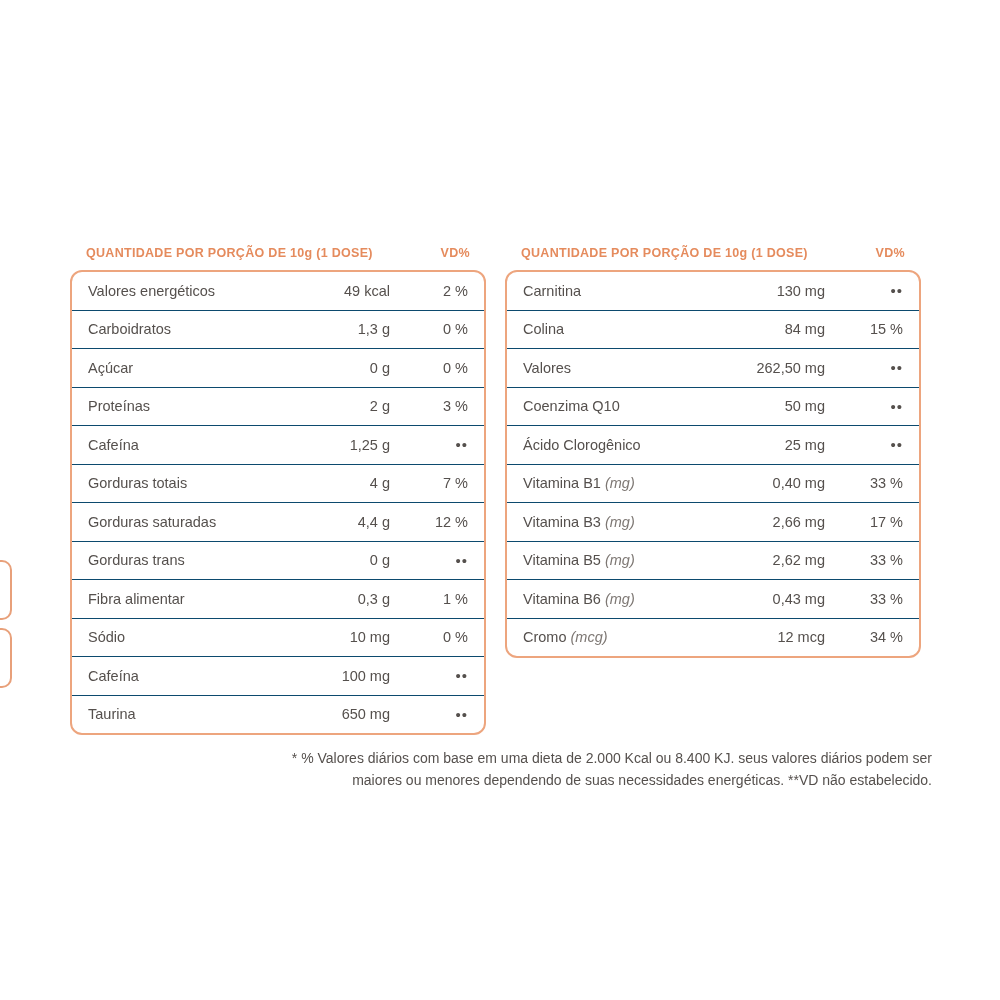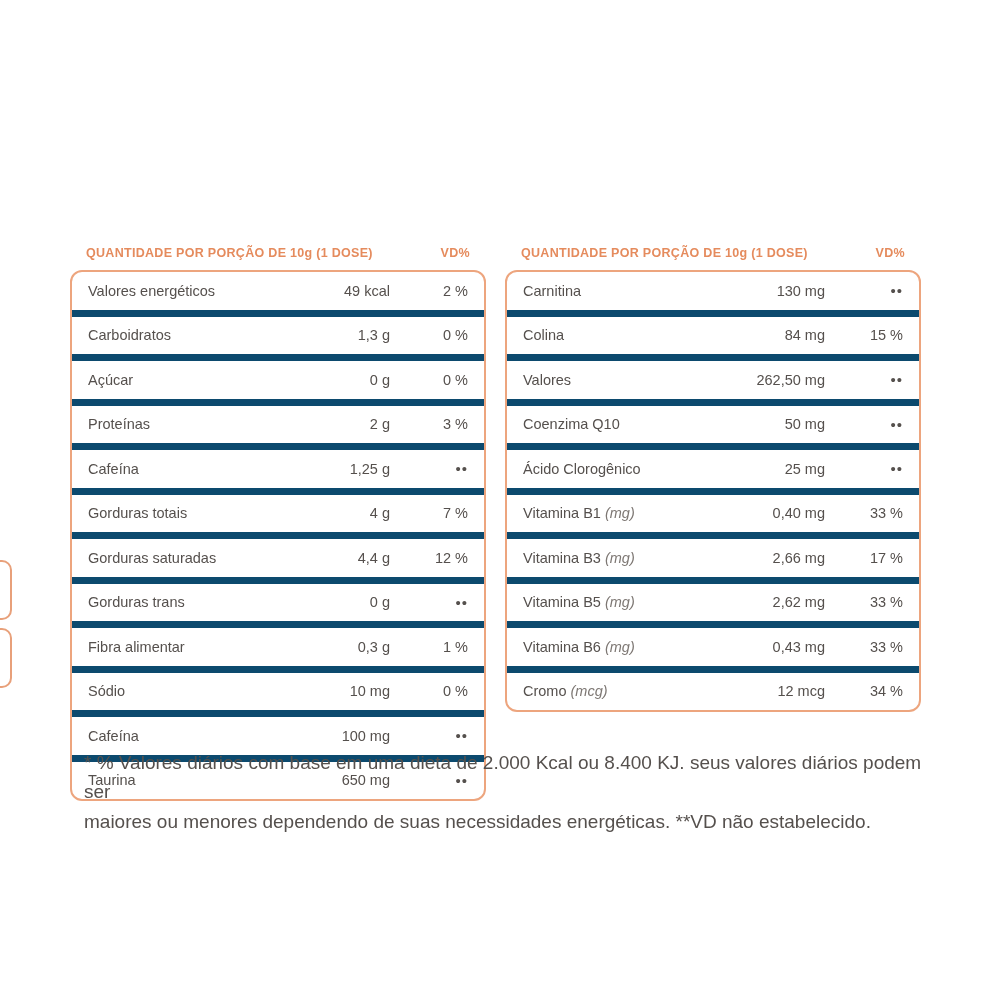--- a/index.html
+++ b/index.html
@@ -67,21 +67,21 @@
     border-radius: 12px;
     overflow: hidden;
     background: #fff;
   }
 
   .row {
     display: flex;
     align-items: center;
     height: 37.5px;
     padding: 0 16px;
-    border-bottom: 7px solid #0c4a6e;
+    border-bottom: 1px solid #0c4a6e;
     font-size: 14.5px;
     color: #55504d;
   }
   .row:last-child {
     border-bottom: none;
   }
 
   .row .name {
     flex: 1 1 auto;
     white-space: nowrap;
@@ -103,24 +103,24 @@
   }
   .row .pct.dots {
     font-size: 15px;
     letter-spacing: 1px;
     color: #55504d;
   }
 
   .footnote {
     position: absolute;
     top: 748px;
-    left: 84px;
+    left: 72px;
     width: 860px;
-    text-align: left;
-    font-size: 19px;
+    text-align: right;
+    font-size: 14px;
     line-height: 1.55;
     color: #55504d;
   }
   .footnote .line2 { display: block; }
 </style>
 </head>
 <body>
 
 <div class="page">
 

